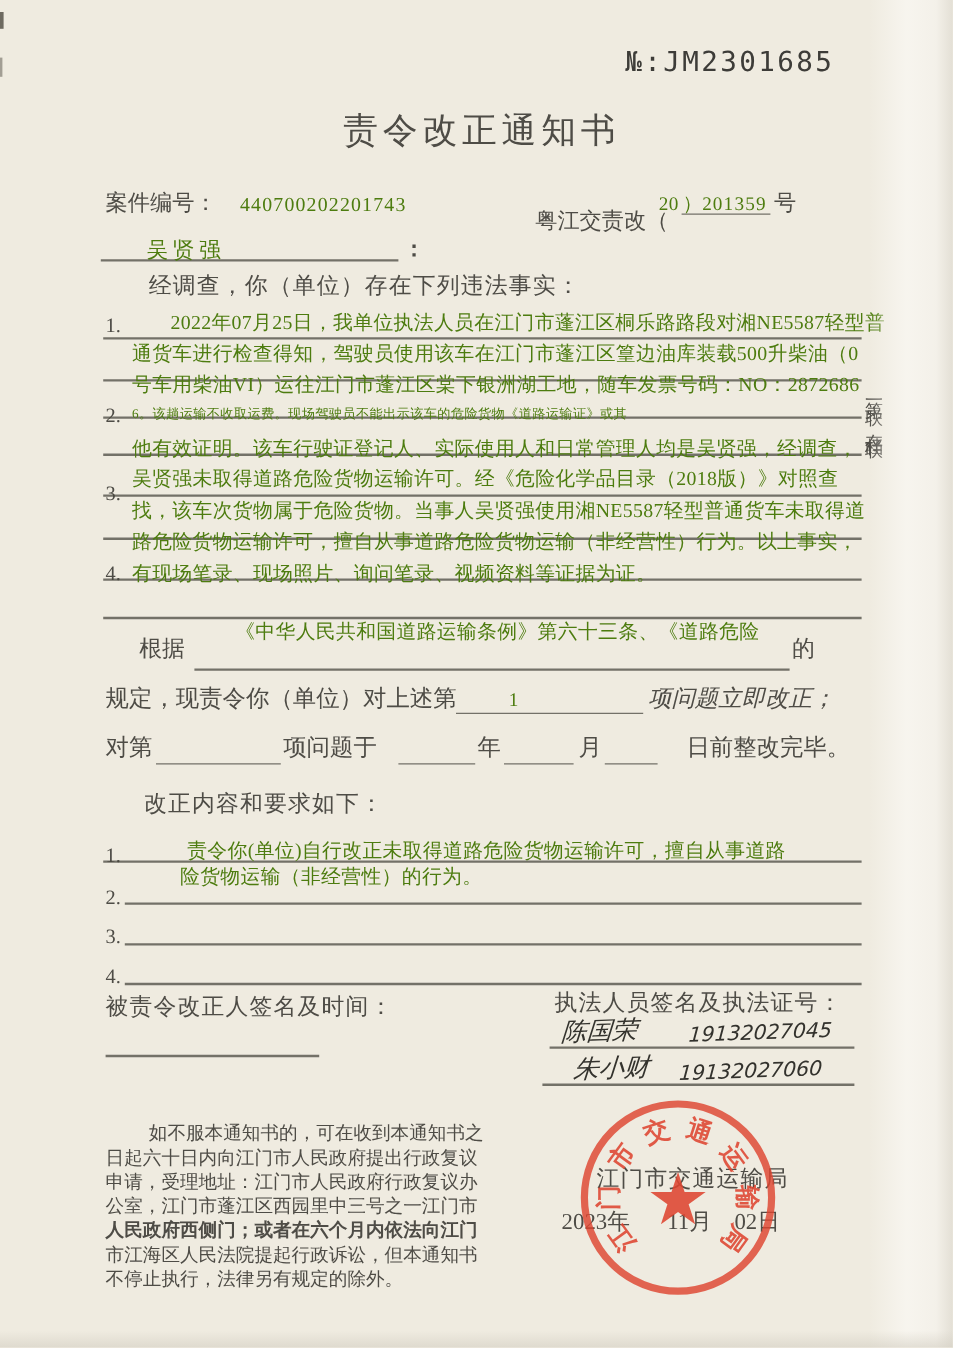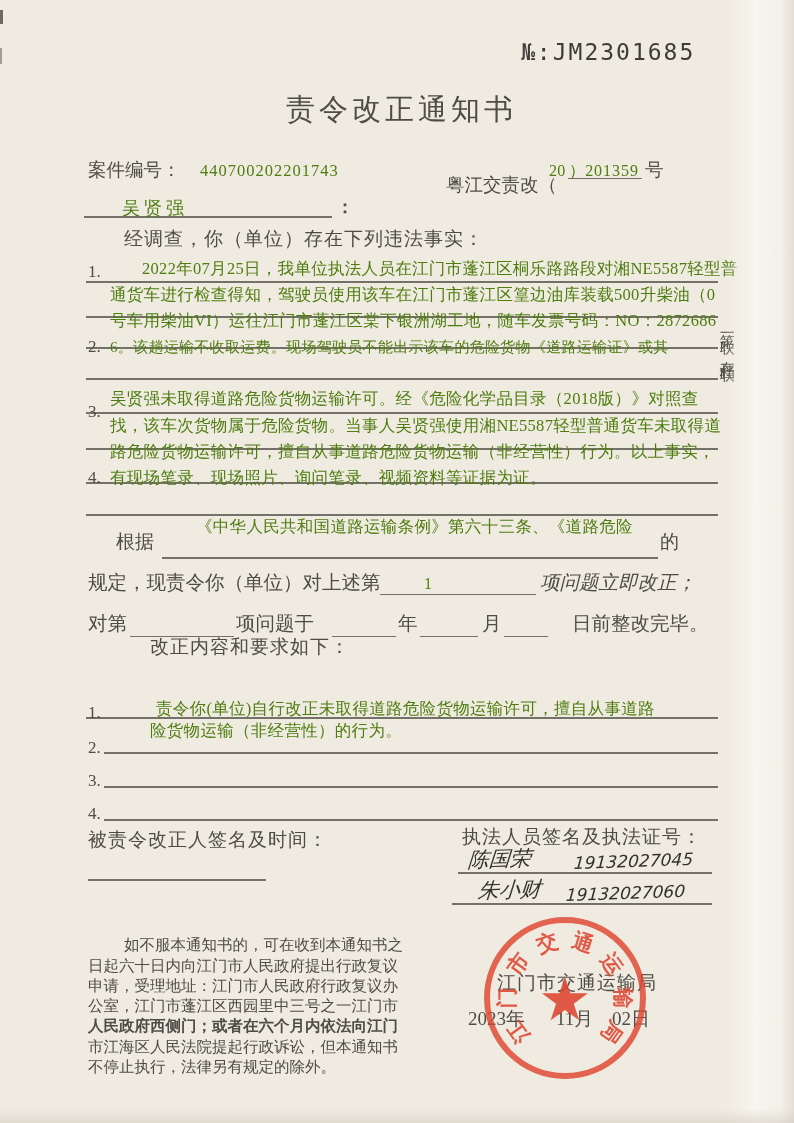--- a/index.html
+++ b/index.html
@@ -71,21 +71,22 @@
   <div class="rule" style="left:86px;top:347px;width:632px;"></div>
   <div class="rule" style="left:86px;top:378px;width:632px;"></div>
   <div class="rule" style="left:86px;top:412px;width:632px;"></div>
   <div class="rule" style="left:86px;top:448px;width:632px;"></div>
   <div class="rule" style="left:86px;top:482px;width:632px;"></div>
   <div class="rule" style="left:86px;top:514px;width:632px;"></div>
 
   <div class="abs typed" style="left:142px;top:260px;font-size:16.5px;">2022年07月25日，我单位执法人员在江门市蓬江区桐乐路路段对湘NE5587轻型普</div>
   <div class="abs typed" style="left:110px;top:286px;font-size:16.5px;">通货车进行检查得知，驾驶员使用该车在江门市蓬江区篁边油库装载500升柴油（0</div>
   <div class="abs typed" style="left:110px;top:312px;font-size:16.5px;">号车用柴油VI）运往江门市蓬江区棠下银洲湖工地，随车发票号码：NO：2872686</div>
-  <div class="abs typed" style="left:110px;top:339px;font-size:15px;">6。该趟运输不收取运费。现场驾驶员不能出示该车的危险货物《道路运输证》或其</div>
+  <div class="abs typed" style="left:110px;top:339px;font-size:11px;">6。该趟运输不收取运费。现场驾驶员不能出示该车的危险货物《道路运输证》或其</div>
+  <div class="abs typed" style="left:110px;top:365px;font-size:16.5px;">他有效证明。该车行驶证登记人、实际使用人和日常管理人均是吴贤强，经调查，</div>
   <div class="abs typed" style="left:110px;top:390px;font-size:16.5px;">吴贤强未取得道路危险货物运输许可。经《危险化学品目录（2018版）》对照查</div>
   <div class="abs typed" style="left:110px;top:417px;font-size:16.5px;">找，该车次货物属于危险货物。当事人吴贤强使用湘NE5587轻型普通货车未取得道</div>
   <div class="abs typed" style="left:110px;top:443px;font-size:16.5px;">路危险货物运输许可，擅自从事道路危险货物运输（非经营性）行为。以上事实，</div>
   <div class="abs typed" style="left:110px;top:469px;font-size:16.5px;">有现场笔录、现场照片、询问笔录、视频资料等证据为证。</div>
 
   <div class="abs printed" style="left:116px;top:531px;font-size:19px;">根据</div>
   <div class="abs typed" style="left:196px;top:518px;font-size:16.5px;">《中华人民共和国道路运输条例》第六十三条、《道路危险</div>
   <div class="rule" style="left:162px;top:557px;width:496px;"></div>
   <div class="abs printed" style="left:660px;top:531px;font-size:19px;">的</div>
 
@@ -97,21 +98,21 @@
   <div class="abs printed" style="left:88px;top:613px;font-size:19.5px;">对第</div>
   <div class="rule thin" style="left:130px;top:636px;width:104px;"></div>
   <div class="abs printed" style="left:236px;top:613px;font-size:19.5px;">项问题于</div>
   <div class="rule thin" style="left:332px;top:636px;width:64px;"></div>
   <div class="abs printed" style="left:398px;top:613px;font-size:19.5px;">年</div>
   <div class="rule thin" style="left:420px;top:636px;width:58px;"></div>
   <div class="abs printed" style="left:482px;top:613px;font-size:19.5px;">月</div>
   <div class="rule thin" style="left:504px;top:636px;width:44px;"></div>
   <div class="abs printed" style="left:572px;top:613px;font-size:19.5px;">日前整改完毕。</div>
 
-  <div class="abs printed" style="left:120px;top:636px;font-size:19px;letter-spacing:1px;margin-left:30px;">改正内容和要求如下：</div>
+  <div class="abs printed" style="left:120px;top:660px;font-size:19px;letter-spacing:1px;">改正内容和要求如下：</div>
 
   <div class="abs printed" style="left:88px;top:703px;font-size:17px;">1.</div>
   <div class="rule" style="left:86px;top:717px;width:632px;"></div>
   <div class="abs typed" style="left:156px;top:700px;font-size:16.5px;">责令你(单位)自行改正未取得道路危险货物运输许可，擅自从事道路</div>
   <div class="abs typed" style="left:150px;top:722px;font-size:16.5px;">险货物运输（非经营性）的行为。</div>
 
   <div class="abs printed" style="left:88px;top:738px;font-size:17px;">2.</div>
   <div class="rule" style="left:104px;top:752px;width:614px;"></div>
 
   <div class="abs printed" style="left:88px;top:771px;font-size:17px;">3.</div>

